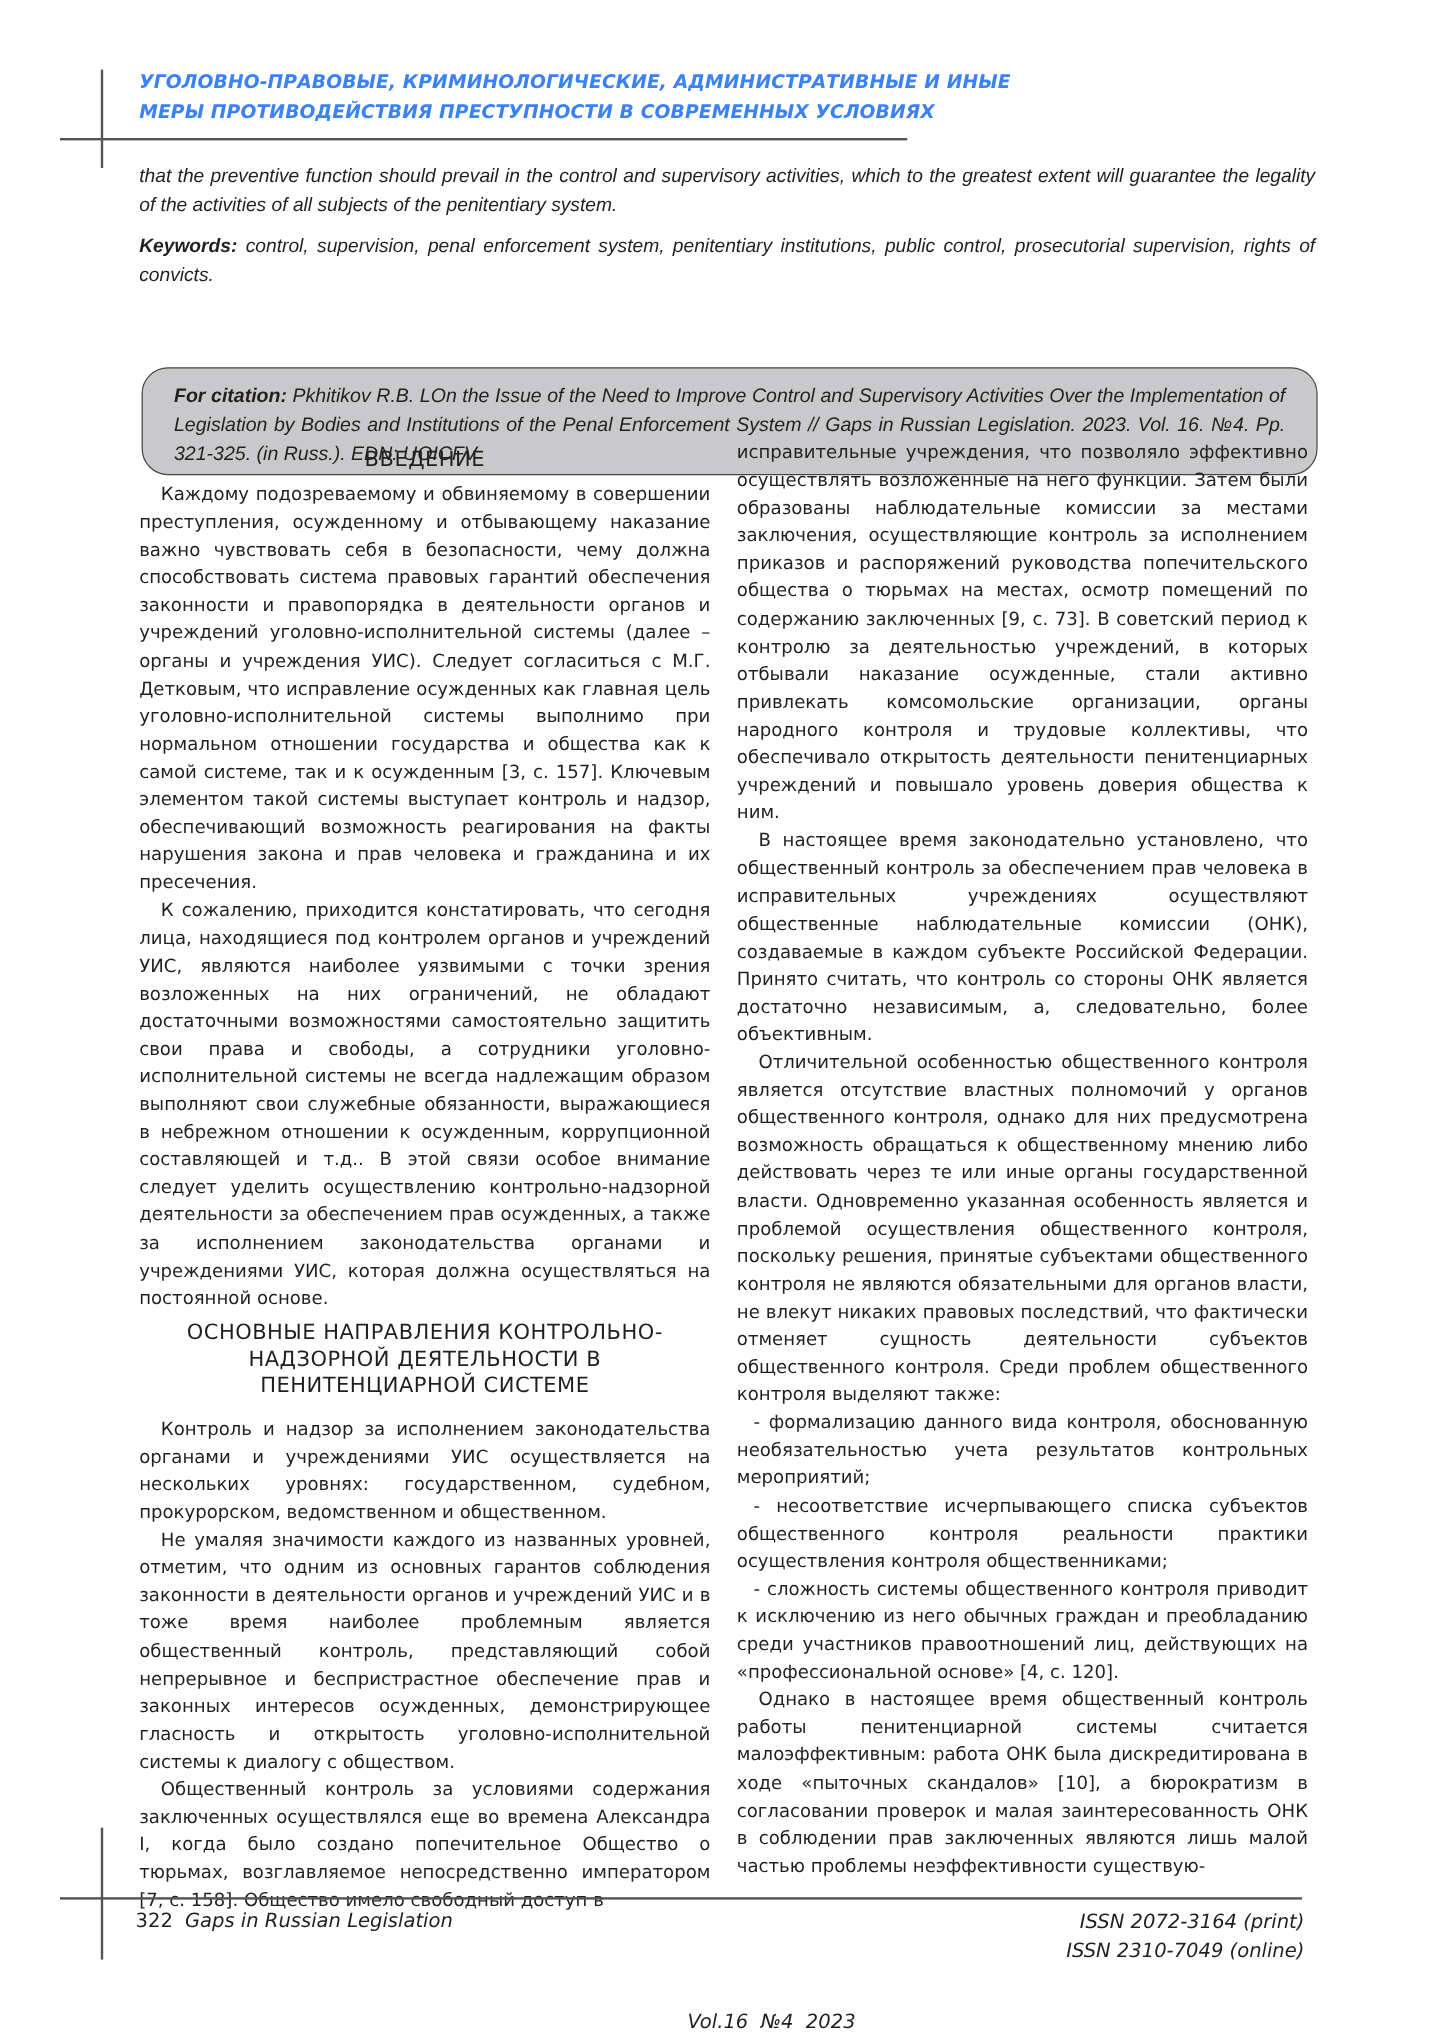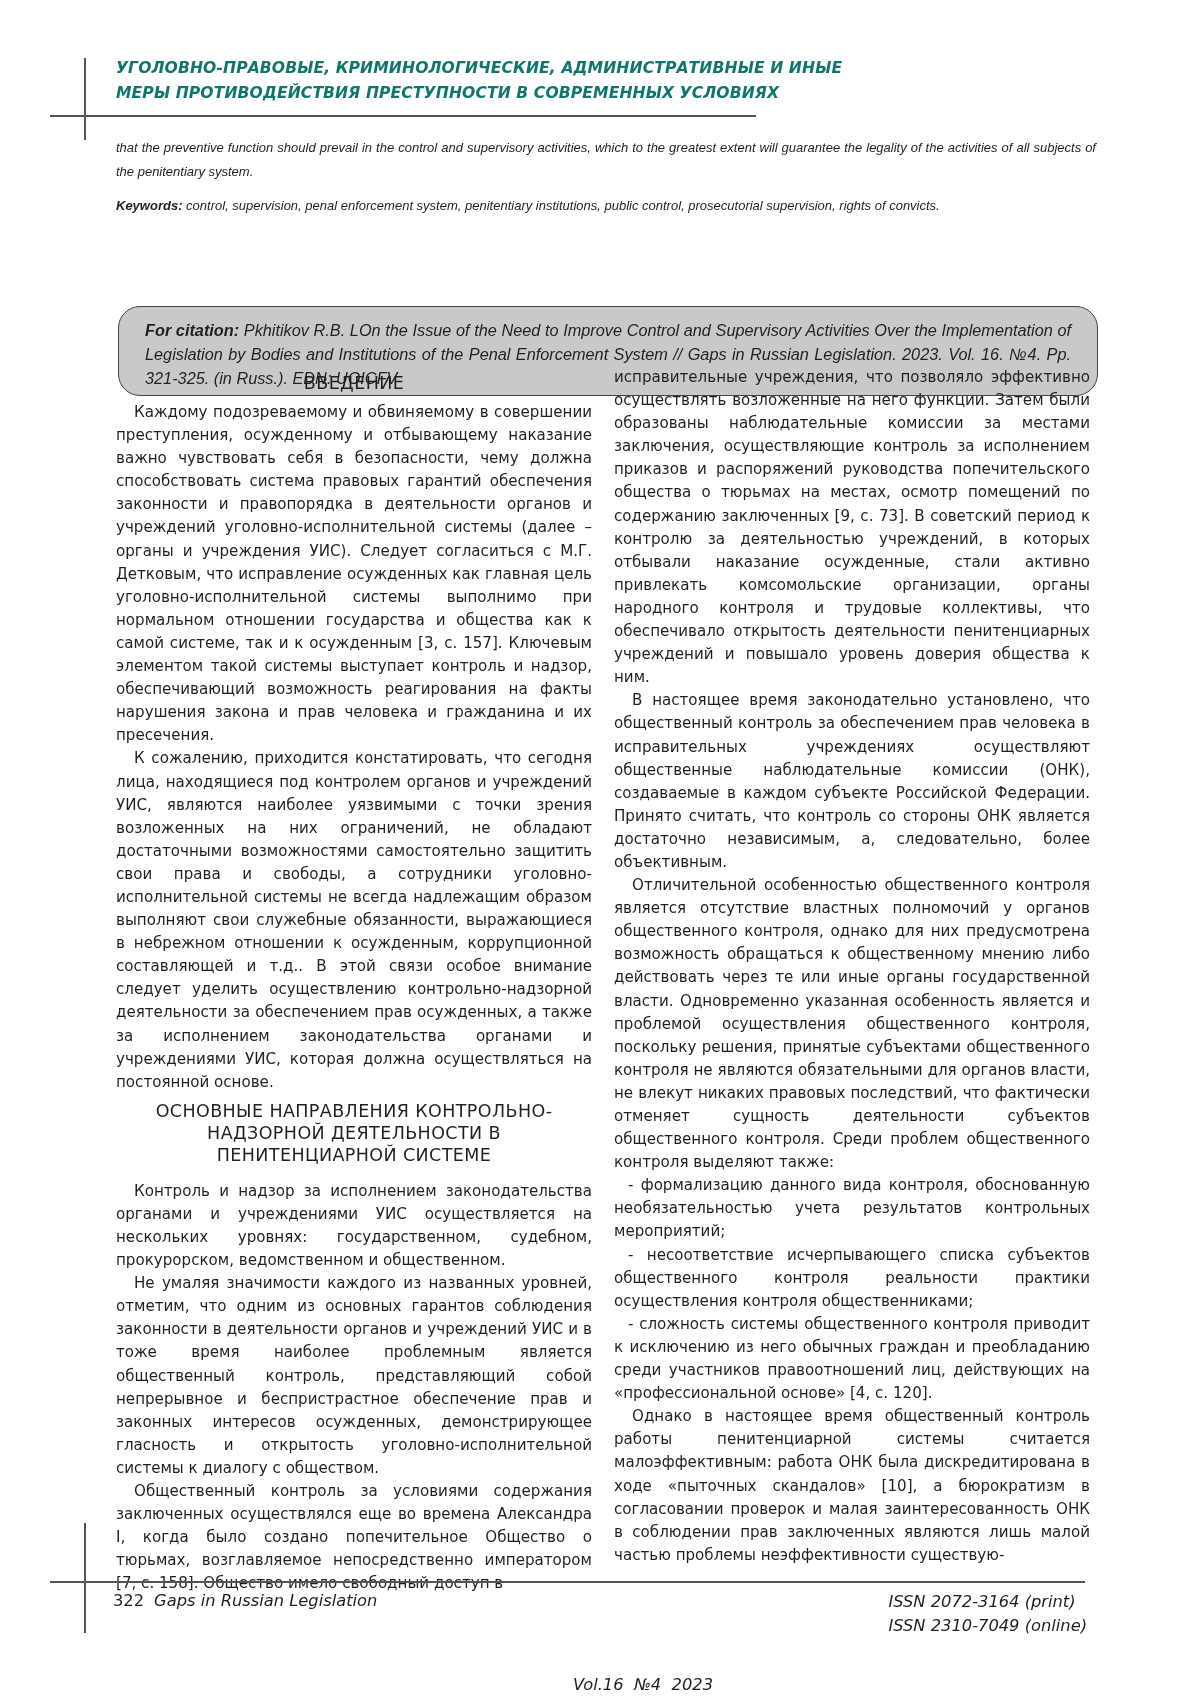--- a/index.html
+++ b/index.html
@@ -2,24 +2,24 @@
 <html><head>
 <meta charset="utf-8">
 <style>
   html, body { margin: 0; padding: 0; background: #ffffff; }
   body { width: 1200px; height: 1697px; position: relative; overflow: hidden; color: #231f20; }
   .page { position: absolute; left: 0; top: 0; width: 1200px; height: 1697px; }
 
   
   .hdr-vline { position: absolute; left: 84px; top: 58px; width: 2px; height: 82px; background: #555; }
   .hdr-hline { position: absolute; left: 50px; top: 115px; width: 706px; height: 2px; background: #555; }
-  .hdr-title { position: absolute; left: 116px; top: 56px; width: 800px; font-family: "DejaVu Sans", sans-serif; font-weight: bold; font-style: italic; font-size: 15.6px; line-height: 25px; letter-spacing: 0.1px; color: #0f766e; }
+  .hdr-title { position: absolute; left: 116px; top: 56px; width: 800px; font-family: "DejaVu Sans", sans-serif; font-weight: bold; font-style: italic; font-size: 15.6px; line-height: 25px; letter-spacing: 0.1px; color: #3b82f6; }
 
   
-  .abstract { position: absolute; left: 116px; top: 136px; width: 980px; font-family: "Liberation Sans", sans-serif; font-style: italic; font-size: 13px; line-height: 24px; text-align: justify; }
+  .abstract { position: absolute; left: 116px; top: 136px; width: 980px; font-family: "Liberation Sans", sans-serif; font-style: italic; font-size: 16px; line-height: 24px; text-align: justify; }
   .abstract p { margin: 0 0 10px 0; }
   .kw-label { font-weight: bold; margin-top: 29px; }
 
   .citation { position: absolute; left: 118px; top: 258px; width: 980px; height: 90px; box-sizing: border-box; border: 1.5px solid #444; border-radius: 22px; background: #c9c9cb; padding: 11px 26px 0 26px; font-family: "Liberation Sans", sans-serif; font-style: italic; font-size: 16.3px; line-height: 24px; text-align: justify; margin-top: 48px; }
   .cit-label { font-weight: bold; }
 
   
   .col { position: absolute; top: 366px; width: 476px; font-family: "DejaVu Sans", sans-serif; font-size: 15.1px; line-height: 23.1px; text-align: justify; color: #231f20; }
   .col-left { left: 116px; }
   .col-right { left: 614px; }
@@ -29,21 +29,21 @@
   .col h2.h-intro { margin-top: 6px; margin-bottom: 7px; }
   .col h2.h-main { margin-top: 6px; margin-bottom: 14px; }
   .col p.dash { text-indent: 14px; }
 
   
   .ftr-vline { position: absolute; left: 84px; top: 1523px; width: 2px; height: 110px; background: #555; }
   .ftr-hline { position: absolute; left: 50px; top: 1581px; width: 1035px; height: 2px; background: #555; }
   .ftr-page { position: absolute; left: 113px; top: 1590px; font-family: "DejaVu Sans", sans-serif; font-size: 16.3px; line-height: 22px; }
   .ftr-journal { font-style: italic; margin-left: 10px; }
   .ftr-vol { position: absolute; left: 573px; top: 1674px; font-family: "DejaVu Sans", sans-serif; font-style: italic; font-size: 16.3px; line-height: 22px; white-space: pre; }
-  .ftr-issn { position: absolute; right: 113px; top: 1590px; font-family: "DejaVu Sans", sans-serif; font-style: italic; font-size: 16.3px; line-height: 24px; }
+  .ftr-issn { position: absolute; right: 113px; top: 1590px; font-family: "DejaVu Sans", sans-serif; font-style: italic; font-size: 16.3px; line-height: 24px; text-align: right; }
   .ftr-issn div { white-space: nowrap; }
 </style>
 </head>
 <body>
 
 <div class="page">
 
   <div class="hdr-vline"></div>
   <div class="hdr-hline"></div>
   <div class="hdr-title">

